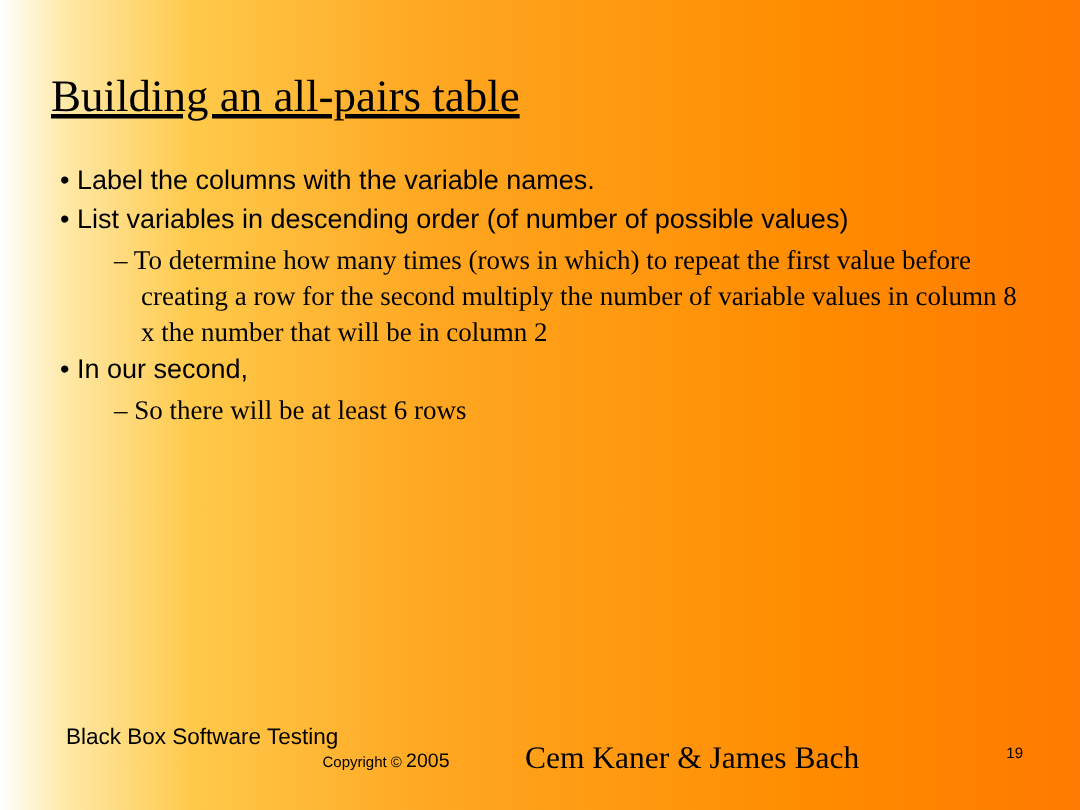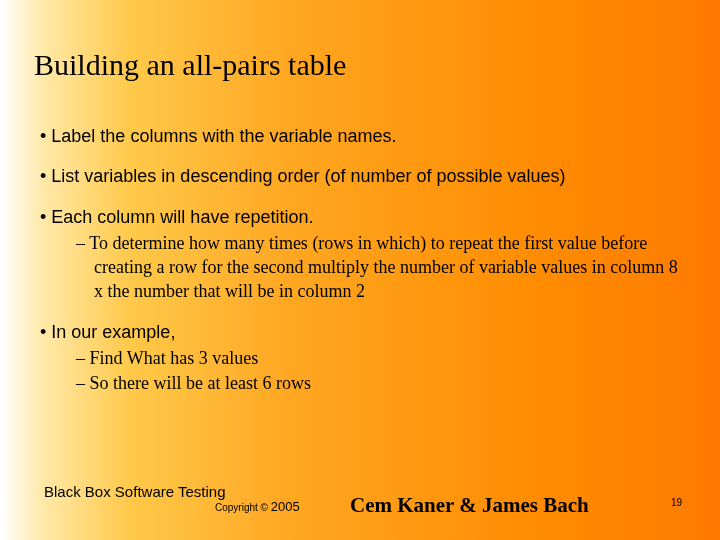--- a/index.html
+++ b/index.html
@@ -12,30 +12,31 @@
     font-family: Arial, Helvetica, sans-serif;
     color: #000;
   }
   .title {
     position: absolute;
     top: 48px;
     left: 34px;
     font-family: "Times New Roman", Times, serif;
     font-size: 30px;
     font-weight: 400;
+    text-decoration: underline;
   }
   .body {
     position: absolute;
     top: 108px;
     left: 40px;
     right: 30px;
     font-size: 18px;
     line-height: 1.35;
   }
-  .b1 { padding-left: 18px; text-indent: -18px; margin-bottom: 2px; margin-top: 16px; }
+  .b1 { padding-left: 18px; text-indent: -18px; margin-bottom: 2px; }
   .b1::before { content: "•  "; }
   .b2 { padding-left: 54px; text-indent: -18px; font-family: "Times New Roman", Times, serif; font-size: 18px; margin-bottom: 1px; }
   .b2::before { content: "–  "; }
   .footer {
     position: absolute;
     bottom: 26px;
     left: 0;
     right: 0;
     width: 100%;
   }
@@ -50,44 +51,42 @@
     left: 215px;
     bottom: 0;
     font-size: 10px;
   }
   .f-copy .yr { font-size: 13px; }
   .f-auth {
     position: absolute;
     left: 350px;
     bottom: -4px;
     font-family: Georgia, "Times New Roman", serif;
-    font-weight: 700;
+    font-weight: 400;
     font-size: 21px;
   }
   .f-num {
     position: absolute;
     right: 38px;
     bottom: 6px;
     font-size: 10px;
   }
 </style>
 </head>
 <body>
 
 <div class="slide">
 
   <div class="title">Building an all-pairs table</div>
 
   <div class="body">
     <div class="b1">Label the columns with the variable names.</div>
     <div class="b1">List variables in descending order (of number of possible values)</div>
-    <div class="b1">Each column will have repetition.</div>
     <div class="b2">To determine how many times (rows in which) to repeat the first value before creating a row for the second multiply the number of variable values in column 8 x the number that will be in column 2</div>
-    <div class="b1">In our example,</div>
-    <div class="b2">Find What has 3 values</div>
+    <div class="b1">In our second,</div>
     <div class="b2">So there will be at least 6 rows</div>
   </div>
 
   <div class="footer">
     <div class="f-left">Black Box Software Testing</div>
     <div class="f-copy">
       <span>Copyright ©</span>
       <span class="yr">2005</span>
     </div>
     <div class="f-auth">Cem Kaner &amp; James Bach</div>

